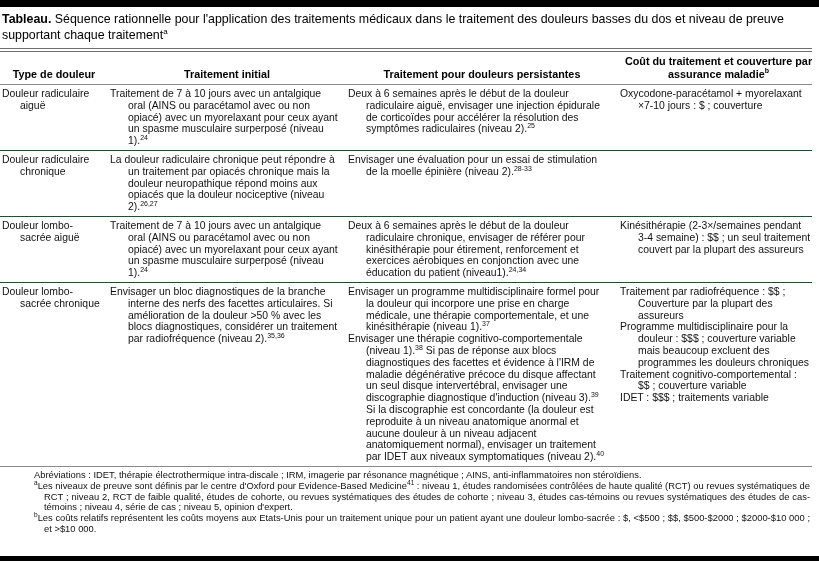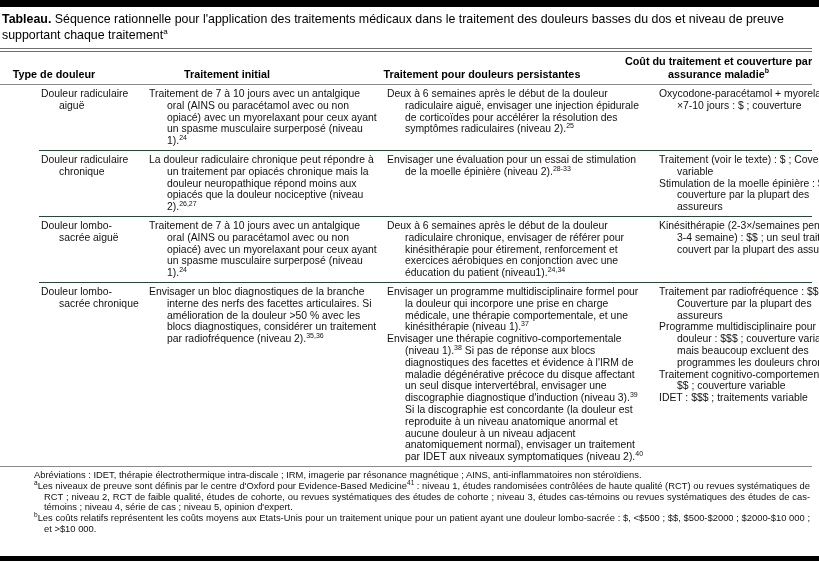--- a/index.html
+++ b/index.html
@@ -15,21 +15,21 @@
   .titleblock sup { font-size:8px; }
 
   .dblrule { height:2px; border-top:1px solid #6f6f6f; border-bottom:1px solid #6f6f6f; margin:0; }
 
   .grid { display:grid; grid-template-columns:108px 238px 272px 201px; }
 
   .thead { padding:3px 0 4px 0; border-bottom:1px solid #8a8a8a; }
   .th { align-self:end; text-align:center; font-weight:bold; font-size:10.8px;
         line-height:12.5px; padding:0 6px; color:#000; }
 
-  .tr { padding:2px 0;margin-left:39px; }
+  .tr { padding:2px 0; }
   .tr + .tr { border-top:1px solid #14532d; }
   .tbody { border-bottom:1px solid #8a8a8a; }
 
   .td { font-size:10.4px; line-height:11.8px; padding:1px 8px 1px 2px; }
   .td .para { padding-left:18px; text-indent:-18px; }
   sup { font-size:7px; line-height:0; vertical-align:super; }
 
   .footnotes { padding:3px 2px 2px 2px; font-size:9.4px; line-height:10.8px;margin-left:32px; }
   .footnotes .para { padding-left:10px; text-indent:-10px; text-align:justify; }
   .footnotes sup { font-size:6.5px; }
@@ -72,24 +72,20 @@
     <div class="tr grid">
       <div class="td">
           <div class="para">Douleur radiculaire chronique</div>
         </div>
       <div class="td">
           <div class="para">La douleur radiculaire chronique peut répondre à un traitement par opiacés chronique mais la douleur neuropathique répond moins aux opiacés que la douleur nociceptive (niveau 2).<sup>26,27</sup></div>
         </div>
       <div class="td">
           <div class="para">Envisager une évaluation pour un essai de stimulation de la moelle épinière (niveau 2).<sup>28-33</sup></div>
         </div>
-      <div class="td">
-          <div class="para">Traitement (voir le texte) : $ ; Coverage variable</div>
-          <div class="para">Stimulation de la moelle épinière : $$$$ ; couverture par la plupart des assureurs</div>
-        </div>
     </div>
     <div class="tr grid">
       <div class="td">
           <div class="para">Douleur lombo-sacrée aiguë</div>
         </div>
       <div class="td">
           <div class="para">Traitement de 7 à 10 jours avec un antalgique oral (AINS ou paracétamol avec ou non opiacé) avec un myorelaxant pour ceux ayant un spasme musculaire surperposé (niveau 1).<sup>24</sup></div>
         </div>
       <div class="td">
           <div class="para">Deux à 6 semaines après le début de la douleur radiculaire chronique, envisager de référer pour kinésithérapie pour étirement, renforcement et exercices aérobiques en conjonction avec une éducation du patient (niveau1).<sup>24,34</sup></div>

